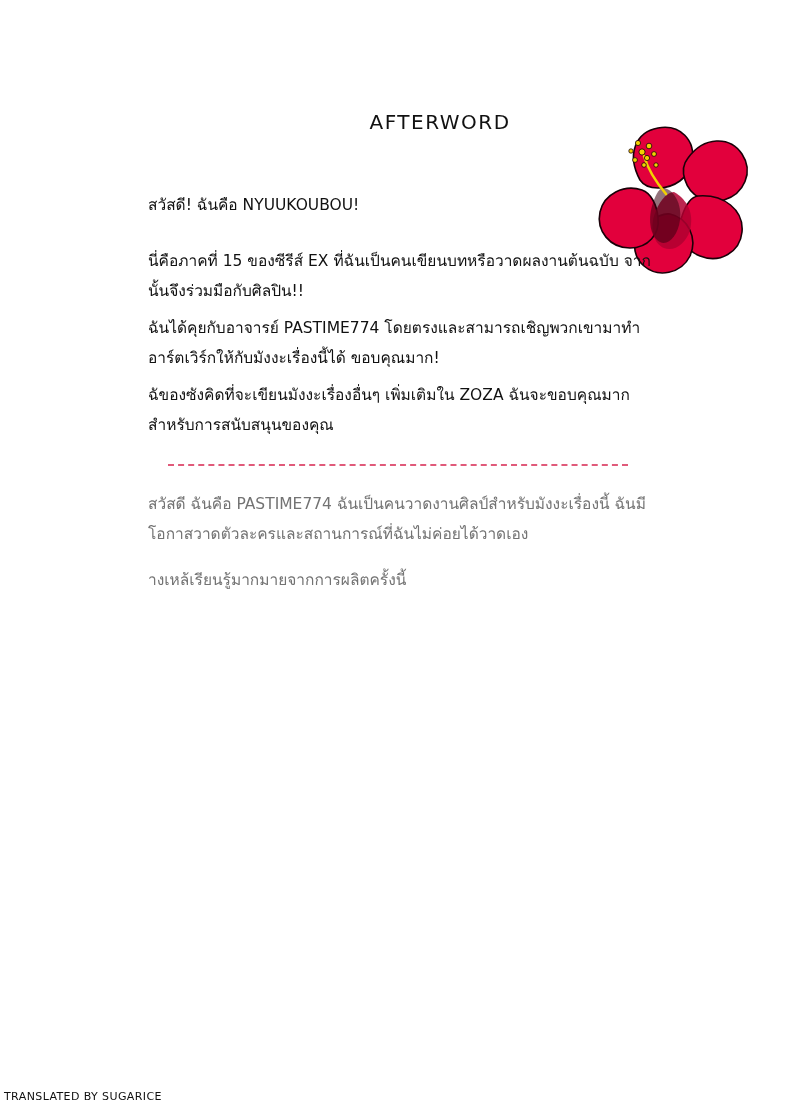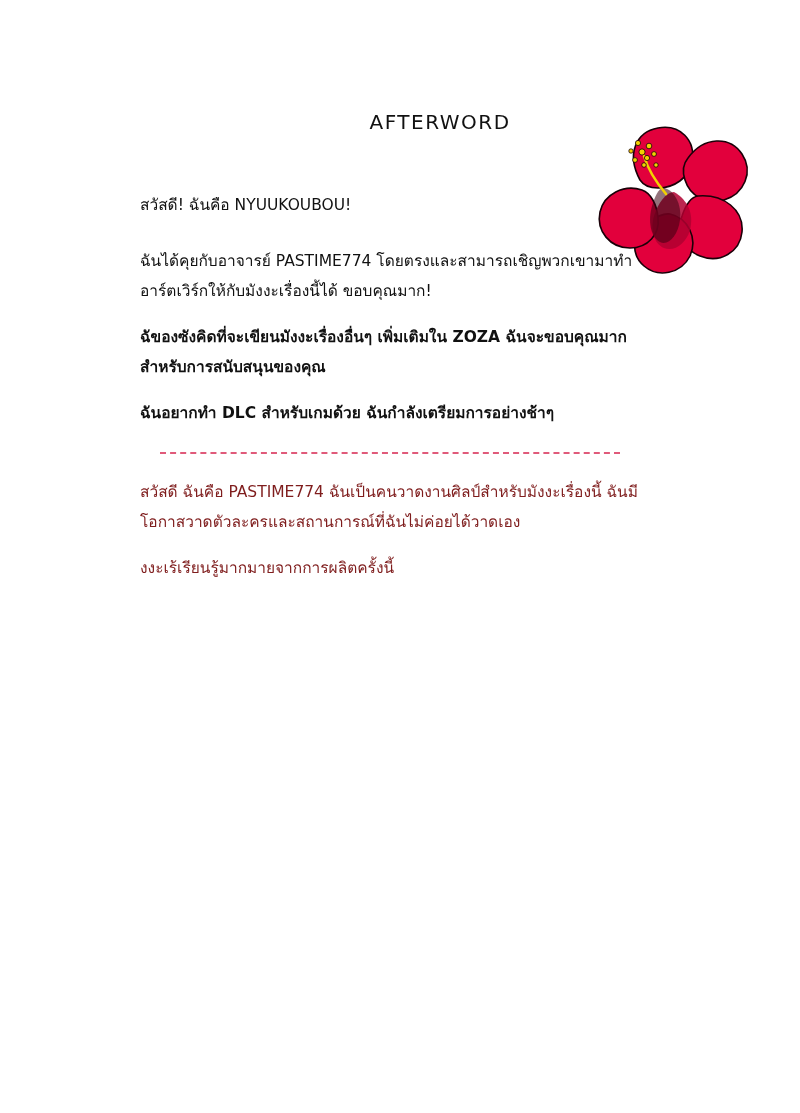--- a/index.html
+++ b/index.html
@@ -33,52 +33,51 @@
   }
   .flower-wrap {
     position: absolute;
     top: 118px;
     left: 578px;
     width: 190px;
     height: 160px;
   }
   .body-col {
     position: absolute;
-    left: 140px;
+    left: 148px;
     top: 190px;
     width: 520px;
   }
   .greeting {
     font-size: 15.5px;
     line-height: 30px;
     color: #111111;
     margin-bottom: 26px;
   }
   .para {
     font-size: 15.5px;
     line-height: 30px;
     color: #111111;
     margin: 0 0 0 0;
   }
   .para + .para {
-    margin-top: 16px;
-    font-weight: bold;
+    margin-top: 7px;
   }
   .divider {
     margin: 24px 0 22px 0;
     height: 1px;
     border: none;
     border-top: 2px dashed #e05a7a;
     width: 460px;
     margin-left: 20px;
   }
   .para2 {
     font-size: 15.5px;
     line-height: 30px;
-    color: #7f1d1d;
+    color: #737373;
   }
   .footer {
     position: absolute;
     left: 4px;
     bottom: 8px;
     font-size: 11px;
     line-height: 17px;
     letter-spacing: 0.4px;
     color: #111111;
     font-family: "DejaVu Sans", sans-serif;
@@ -123,27 +122,28 @@
         <circle cx="78" cy="47" r="2.2" fill="#f2d100" stroke="#1a0008" stroke-width="0.8"></circle>
         <circle cx="53" cy="33" r="2.2" fill="#f2d100" stroke="#1a0008" stroke-width="0.8"></circle>
       </g>
     </svg>
   </div>
 
   <div class="body-col">
 
     <div class="greeting">สวัสดี! ฉันคือ NYUUKOUBOU!</div>
 
+    <p class="para">นี่คือภาคที่ 15 ของซีรีส์ EX ที่ฉันเป็นคนเขียนบทหรือวาดผลงานต้นฉบับ จากนั้นจึงร่วมมือกับศิลปิน!!</p>
     <p class="para">ฉันได้คุยกับอาจารย์ PASTIME774 โดยตรงและสามารถเชิญพวกเขามาทำอาร์ตเวิร์กให้กับมังงะเรื่องนี้ได้ ขอบคุณมาก!</p>
     <p class="para">ฉัของซังคิดที่จะเขียนมังงะเรื่องอื่นๆ เพิ่มเติมใน ZOZA ฉันจะขอบคุณมากสำหรับการสนับสนุนของคุณ</p>
-    <p class="para">ฉันอยากทำ DLC สำหรับเกมด้วย ฉันกำลังเตรียมการอย่างช้าๆ</p>
 
     <hr class="divider">
 
     <p class="para2">สวัสดี ฉันคือ PASTIME774 ฉันเป็นคนวาดงานศิลป์สำหรับมังงะเรื่องนี้ ฉันมีโอกาสวาดตัวละครและสถานการณ์ที่ฉันไม่ค่อยได้วาดเอง</p>
-    <p class="para2">งงะเร้เรียนรู้มากมายจากการผลิตครั้งนี้</p>
+    <p class="para2">างเหล้เรียนรู้มากมายจากการผลิตครั้งนี้</p>
 
   </div>
 
   <div class="footer">
+    <div>TRANSLATED BY SUGARICE</div>
   </div>
 
 </div>
 
 </body></html>

